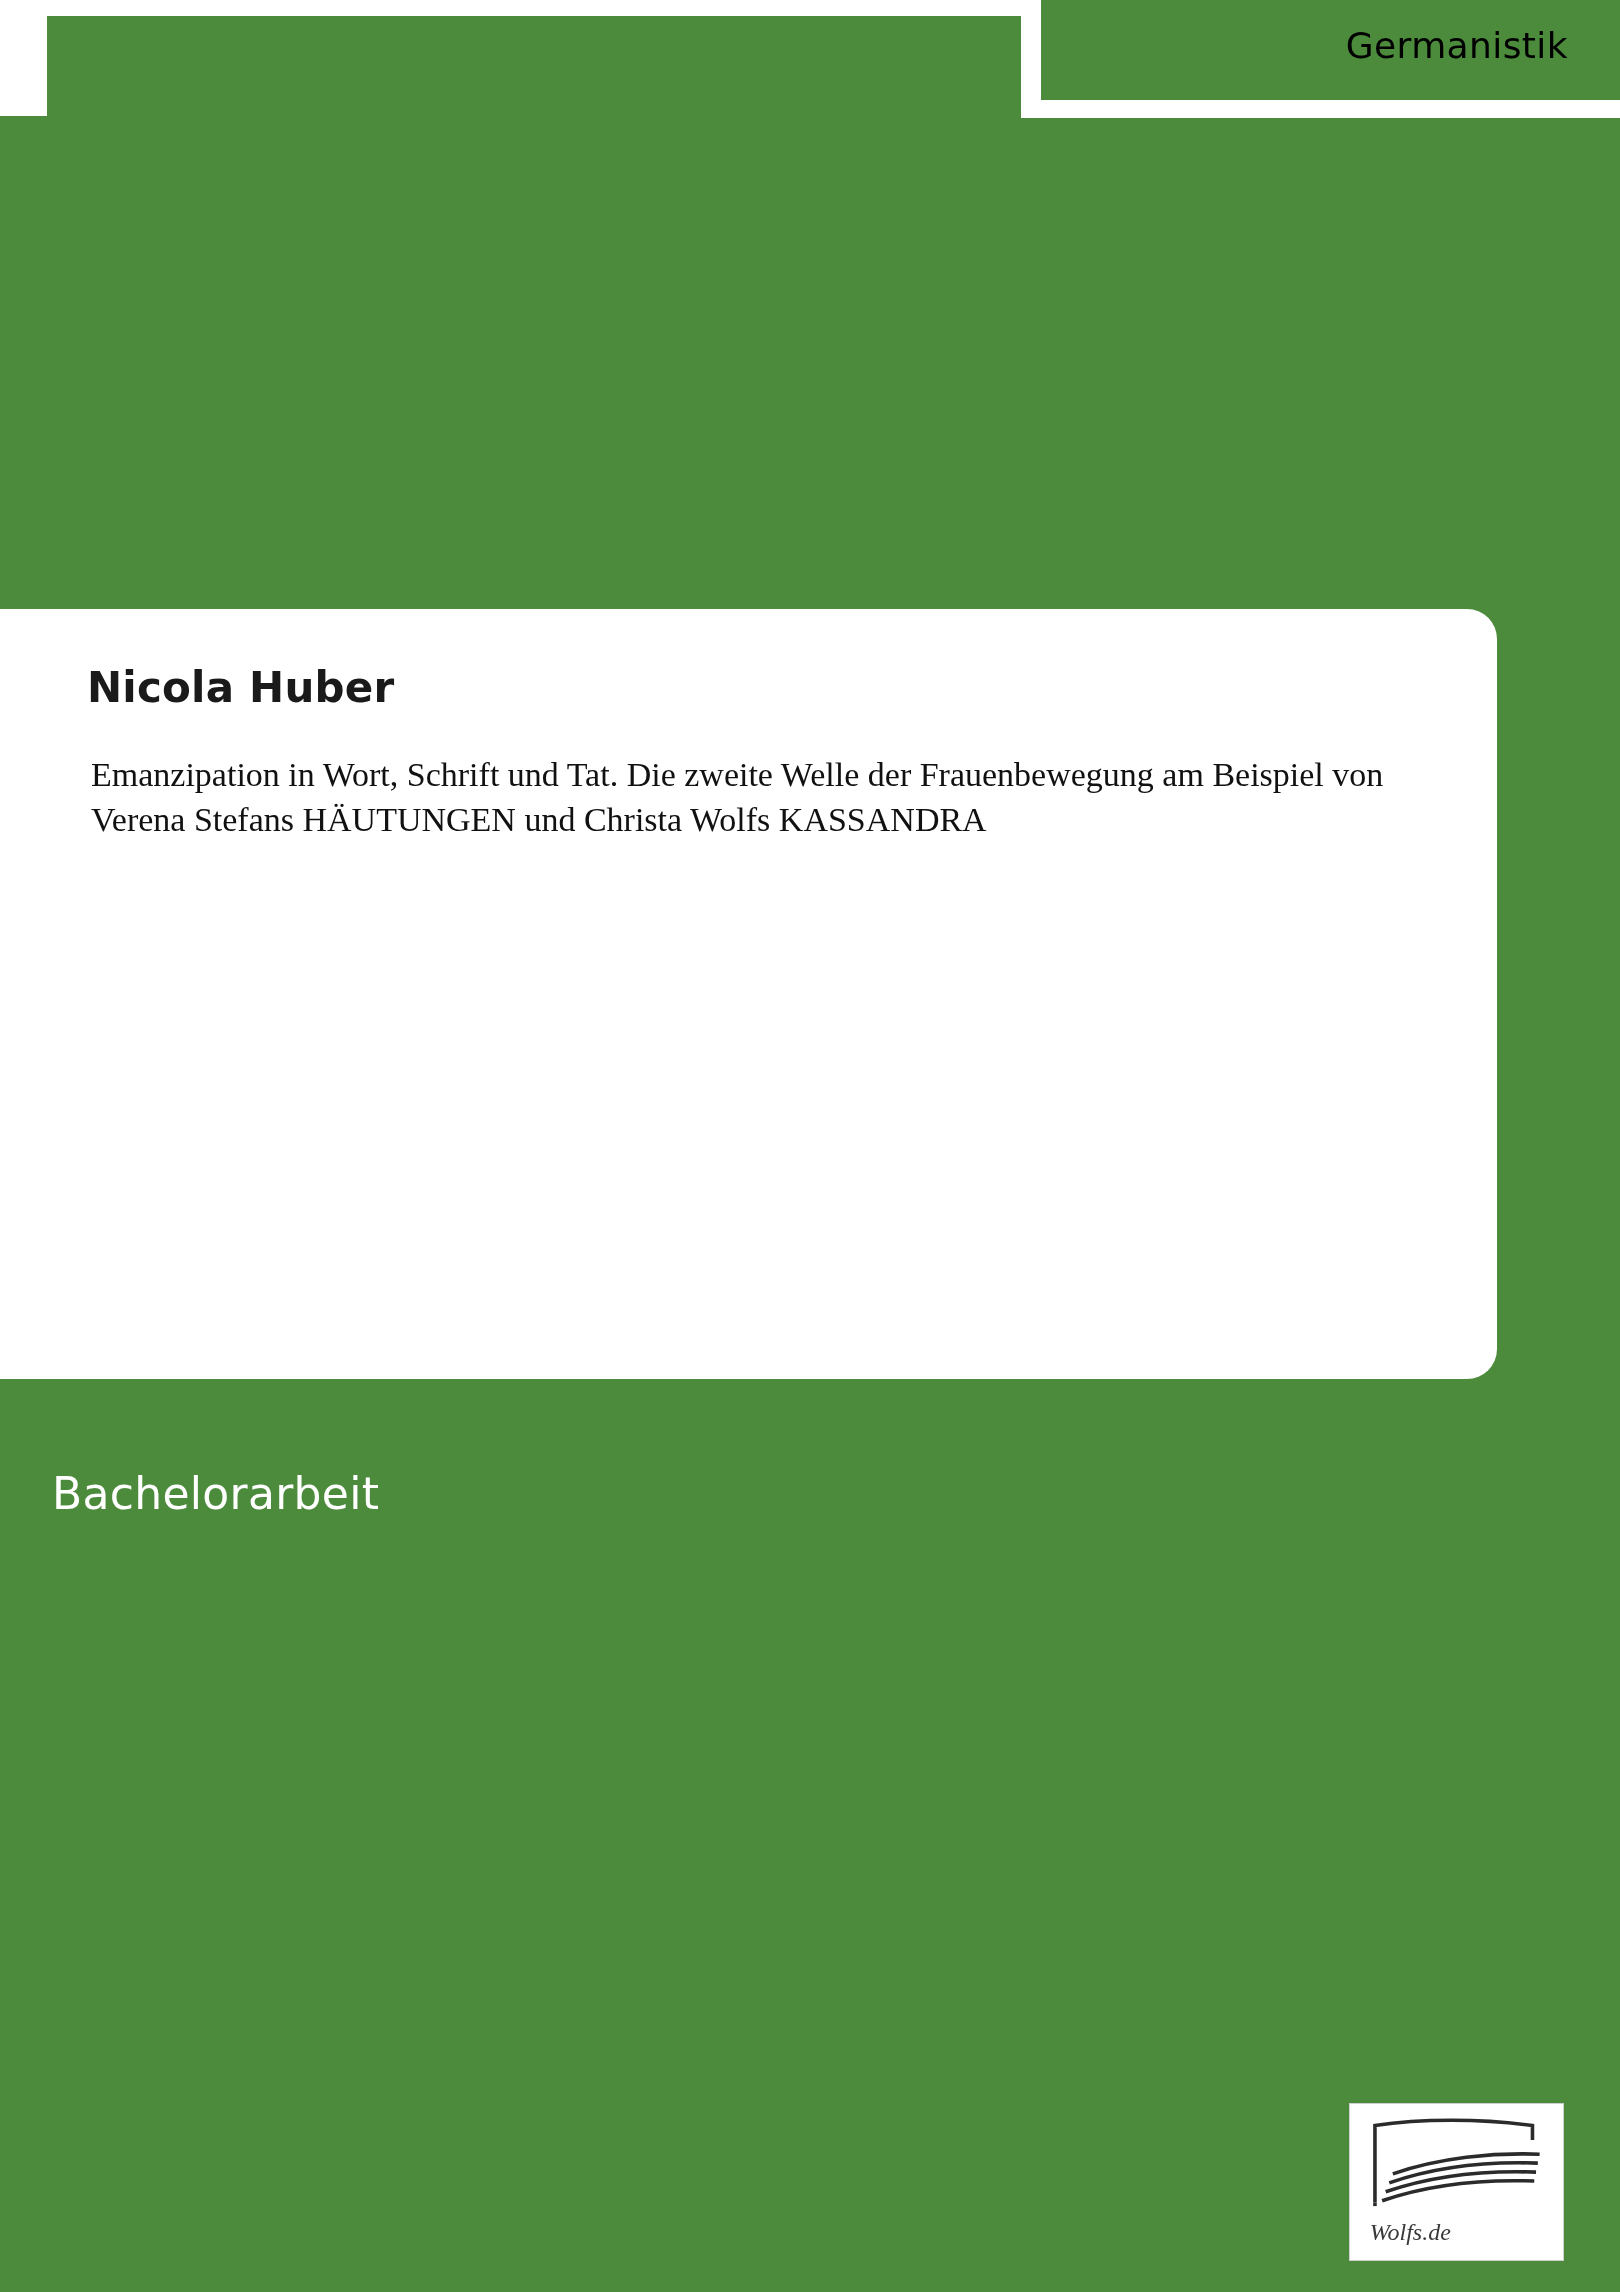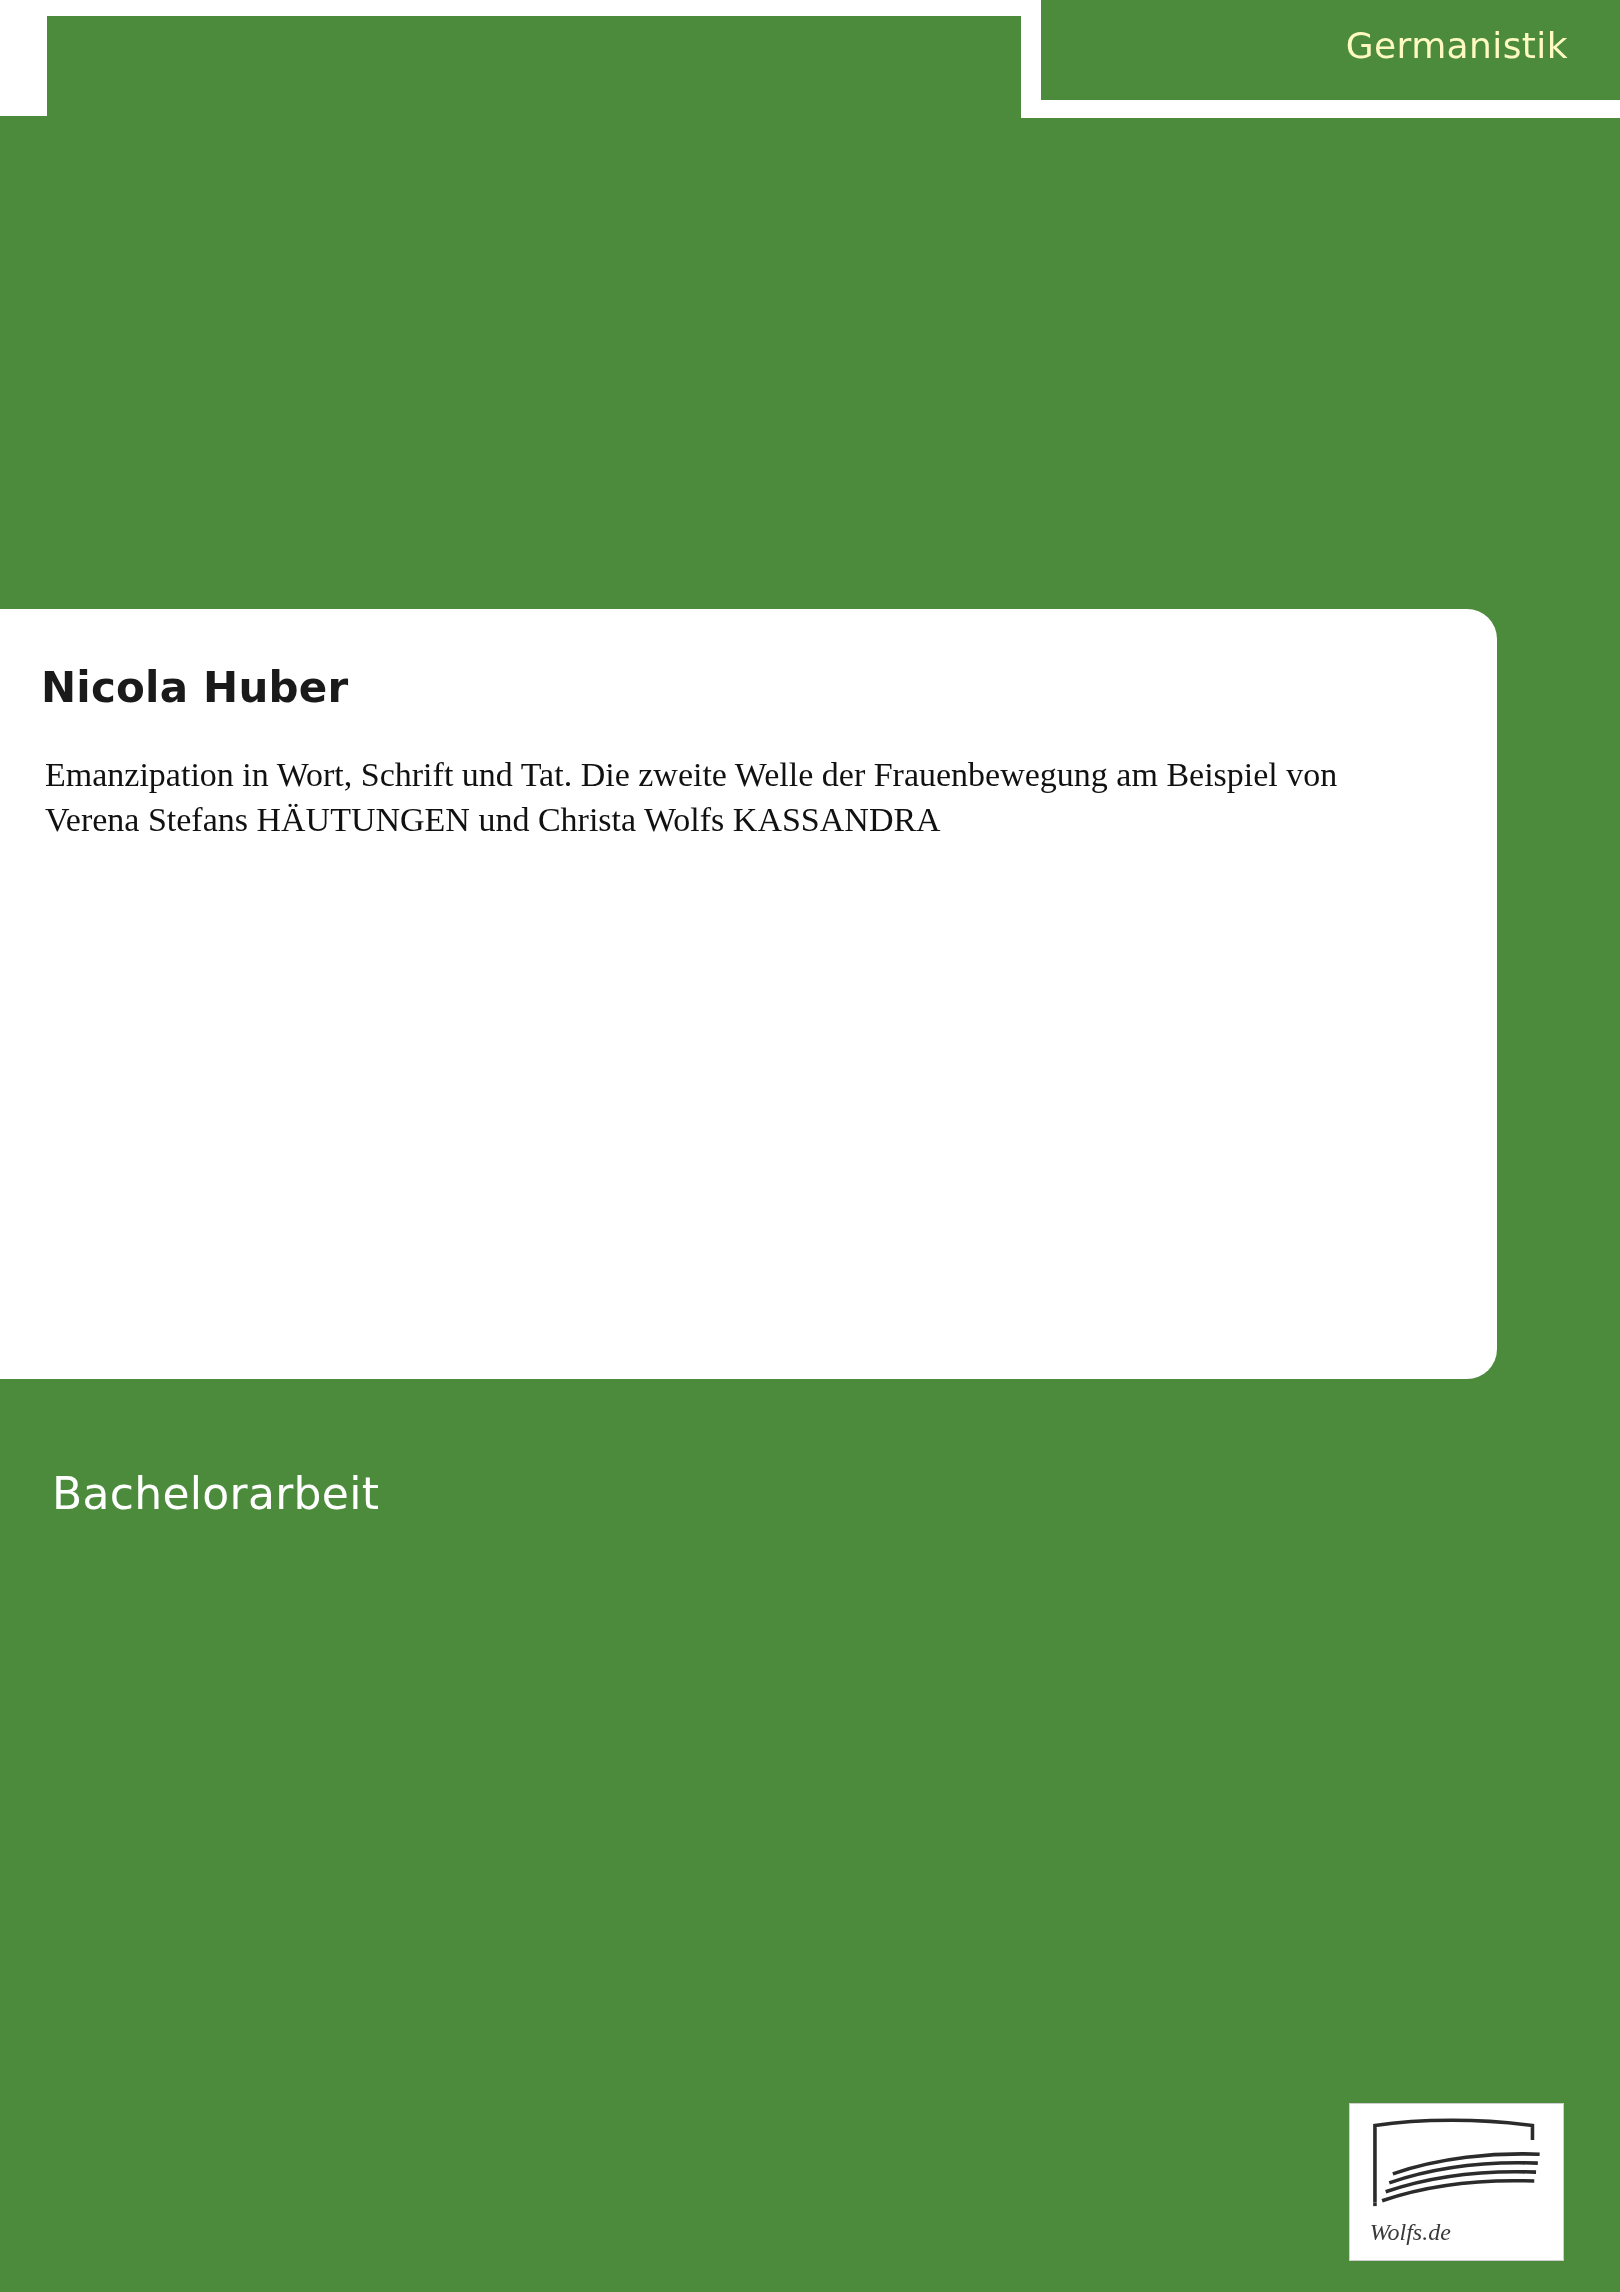--- a/index.html
+++ b/index.html
@@ -54,34 +54,34 @@
     width: 609px;
     height: 18px;
     background: #ffffff;
   }
 
   .subject {
     position: absolute;
     right: 52px;
     top: 25px;
     font-size: 36px;
-    color: #fef9c3;
+    color: #000000;
     letter-spacing: 0.4px;
     font-family: "DejaVu Sans", sans-serif;
   }
 
   .card {
     position: absolute;
     left: 0;
     top: 609px;
     width: 1497px;
     background: #ffffff;
     border-top-right-radius: 30px;
     border-bottom-right-radius: 30px;
-    padding: 43px 54px 63px 41px;
+    padding: 43px 54px 63px 87px;
     box-sizing: border-box;
     min-height: 770px;
   }
 
   .author {
     font-size: 42px;
     font-weight: bold;
     color: #1a1a1a;
     font-family: "DejaVu Sans", sans-serif;
     margin: 10.7px 0 41px 0;

